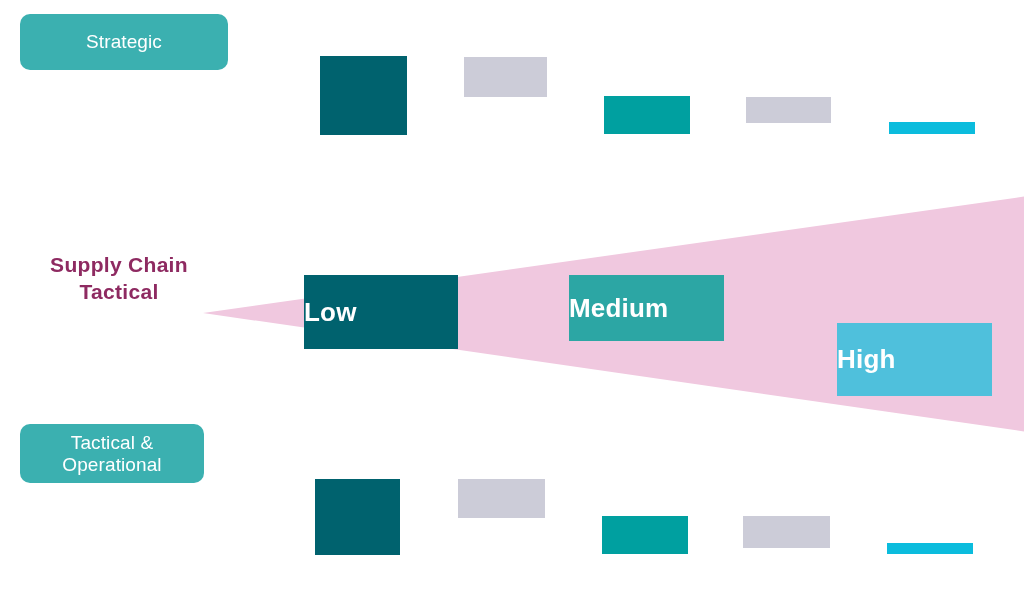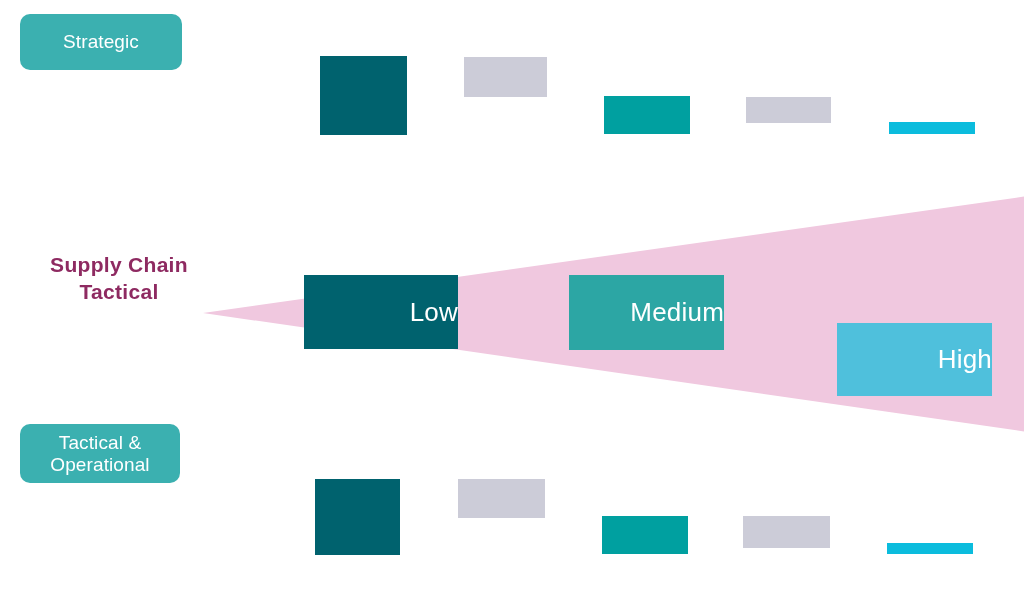--- a/index.html
+++ b/index.html
@@ -26,28 +26,28 @@
     color: #ffffff;
     background: #3BB0B0;
     border-radius: 10px;
     box-sizing: border-box;
     line-height: 1.15;
     letter-spacing: 0.1px;
   }
   #pill-strategic {
     left: 20px;
     top: 14px;
-    width: 162px;
+    width: 208px;
     height: 56px;
     font-size: 19px;
   }
   #pill-tactical {
     left: 20px;
     top: 424px;
-    width: 160px;
+    width: 184px;
     height: 59px;
     font-size: 19px;
   }
 
   
   #center-title {
     position: absolute;
     left: 8px;
     top: 252px;
     width: 222px;
@@ -66,37 +66,38 @@
     top: 196px;
     width: 832px;
     height: 236px;
   }
 
   
   .maturity-box {
     position: absolute;
     display: flex;
     align-items: center;
-    justify-content: flex-end;
+    justify-content: flex-start;
     color: #ffffff;
     font-size: 26px;
     letter-spacing: 0.2px;
+    font-weight: bold;
   }
   #box-low {
     left: 304px;
     top: 275px;
     width: 154px;
     height: 74px;
     background: #00626E;
   }
   #box-medium {
     left: 569px;
     top: 275px;
     width: 155px;
-    height: 75px;
+    height: 66px;
     background: #2CA6A4;
   }
   #box-high {
     left: 837px;
     top: 276px;
     width: 155px;
     height: 73px;
     background: #4FC0DC;
     margin-top: 47px;
   }

